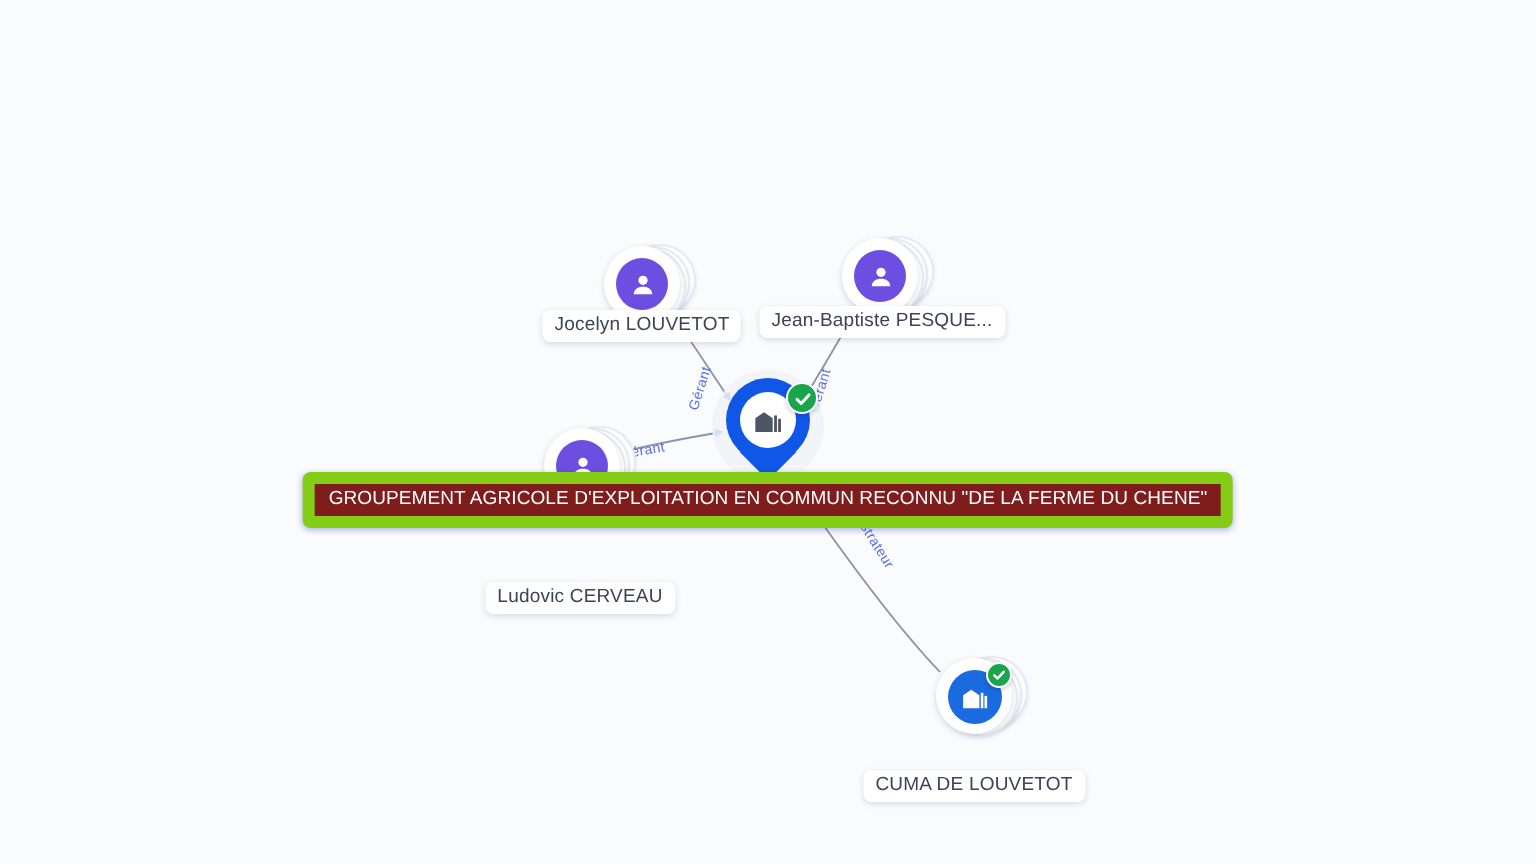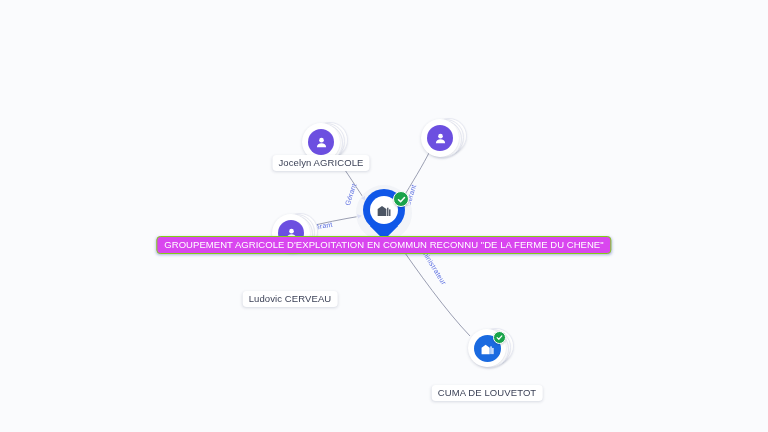--- a/index.html
+++ b/index.html
@@ -154,23 +154,23 @@
     border-radius: 4px;
     padding: 2px 6px 3px 6px;
     font-size: 9.5px;
     color: #3c4257;
     white-space: nowrap;
     box-shadow: 0 1px 3px rgba(40,50,90,0.16);
     transform: translateX(-50%);
     letter-spacing: .1px;
   }
   .chip.selected {
-    background: #d946ef;
+    background: #7f1d1d;
     color: #ffffff;
-    border: 1px solid #84cc16;
+    border: 6px solid #84cc16;
     font-size: 9.5px;
     padding: 2px 7px 3px 7px;
     box-shadow: 0 1px 3px rgba(20,50,160,0.35);
     letter-spacing: .05px;
   }
 </style>
 </head>
 <body>
 
 <div id="canvas" style="background: rgb(250, 251, 253);">
@@ -204,35 +204,36 @@
     <div class="stack" style="width:36px;height:36px;left:-16px;top:-18px;"></div>
     <div class="person-disc">
       <div class="person-circle">
         <svg width="15" height="15" viewBox="0 0 24 24" fill="#ffffff">
           <circle cx="12" cy="8.2" r="3.7"></circle>
           <path d="M4.6 19.4c0-4 3.4-6.1 7.4-6.1s7.4 2.1 7.4 6.1z"></path>
         </svg>
       </div>
     </div>
   </div>
-  <div class="chip" style="left:321px; top:155px;">Jocelyn AGRICOLE</div>
+  <div class="chip" style="left:321px; top:155px;">Jocelyn LOUVETOT</div>
 
   <div class="node" style="left:440px; top:138px;">
     <div class="stack" style="width:34px;height:34px;left:-9px;top:-20px;"></div>
     <div class="stack" style="width:35px;height:35px;left:-13px;top:-19px;"></div>
     <div class="stack" style="width:36px;height:36px;left:-16px;top:-18px;"></div>
     <div class="person-disc">
       <div class="person-circle">
         <svg width="15" height="15" viewBox="0 0 24 24" fill="#ffffff">
           <circle cx="12" cy="8.2" r="3.7"></circle>
           <path d="M4.6 19.4c0-4 3.4-6.1 7.4-6.1s7.4 2.1 7.4 6.1z"></path>
         </svg>
       </div>
     </div>
   </div>
+  <div class="chip" style="left:441px; top:153px;">Jean-Baptiste PESQUE...</div>
 
   <div class="node" style="left:291px; top:233px;">
     <div class="stack" style="width:34px;height:34px;left:-9px;top:-20px;"></div>
     <div class="stack" style="width:35px;height:35px;left:-13px;top:-19px;"></div>
     <div class="stack" style="width:36px;height:36px;left:-16px;top:-18px;"></div>
     <div class="person-disc">
       <div class="person-circle">
         <svg width="15" height="15" viewBox="0 0 24 24" fill="#ffffff">
           <circle cx="12" cy="8.2" r="3.7"></circle>
           <path d="M4.6 19.4c0-4 3.4-6.1 7.4-6.1s7.4 2.1 7.4 6.1z"></path>

